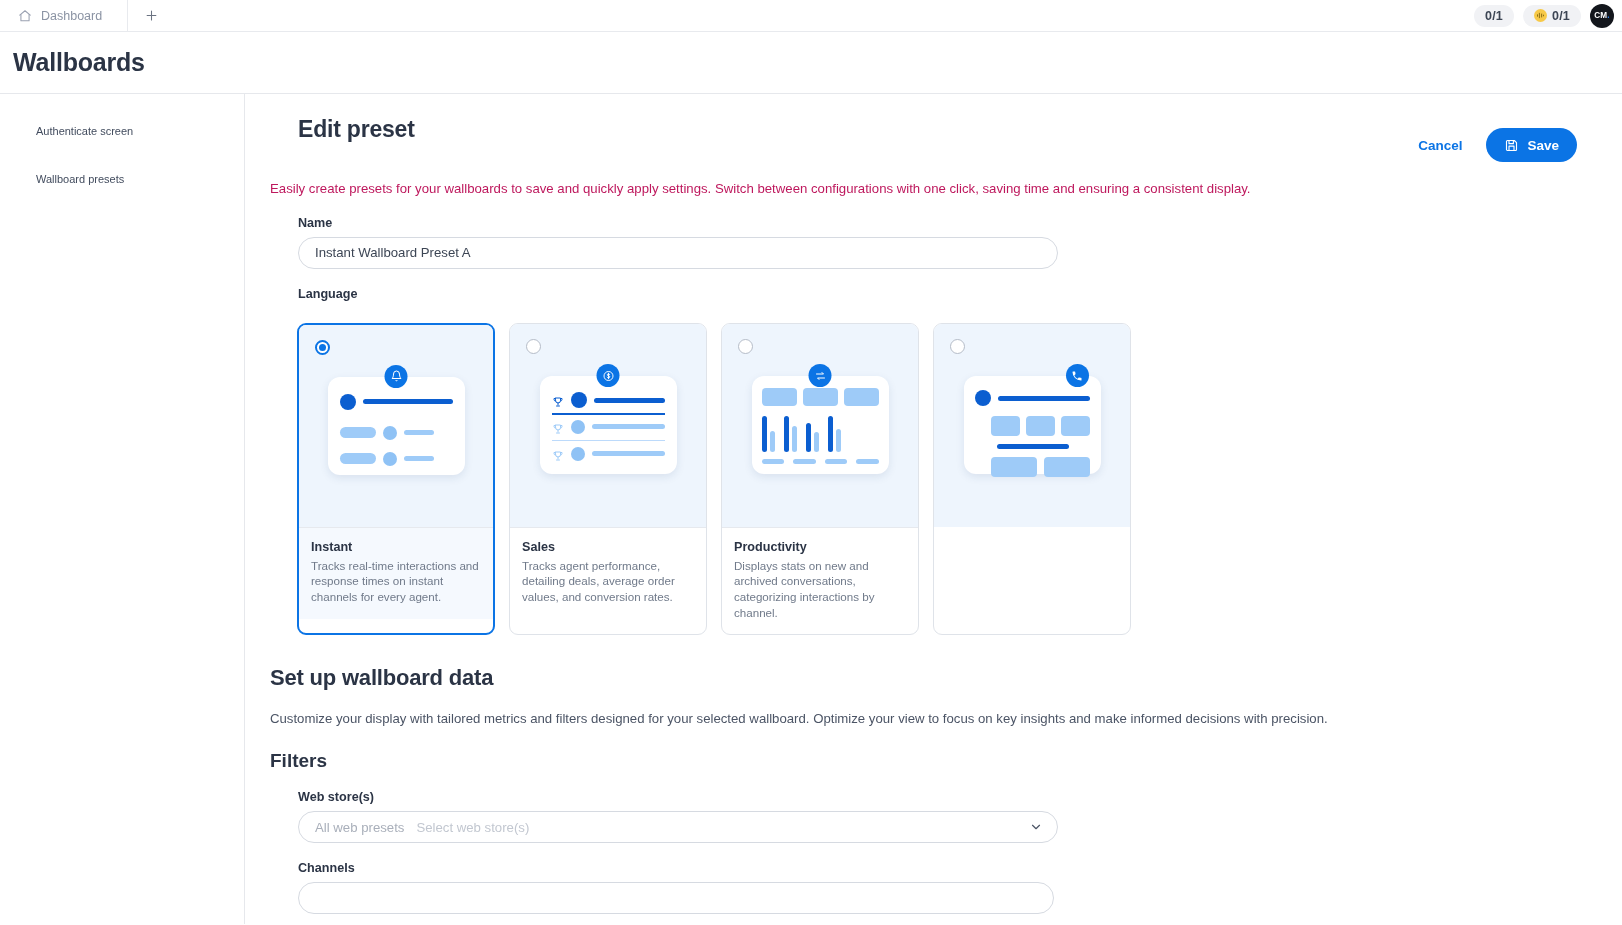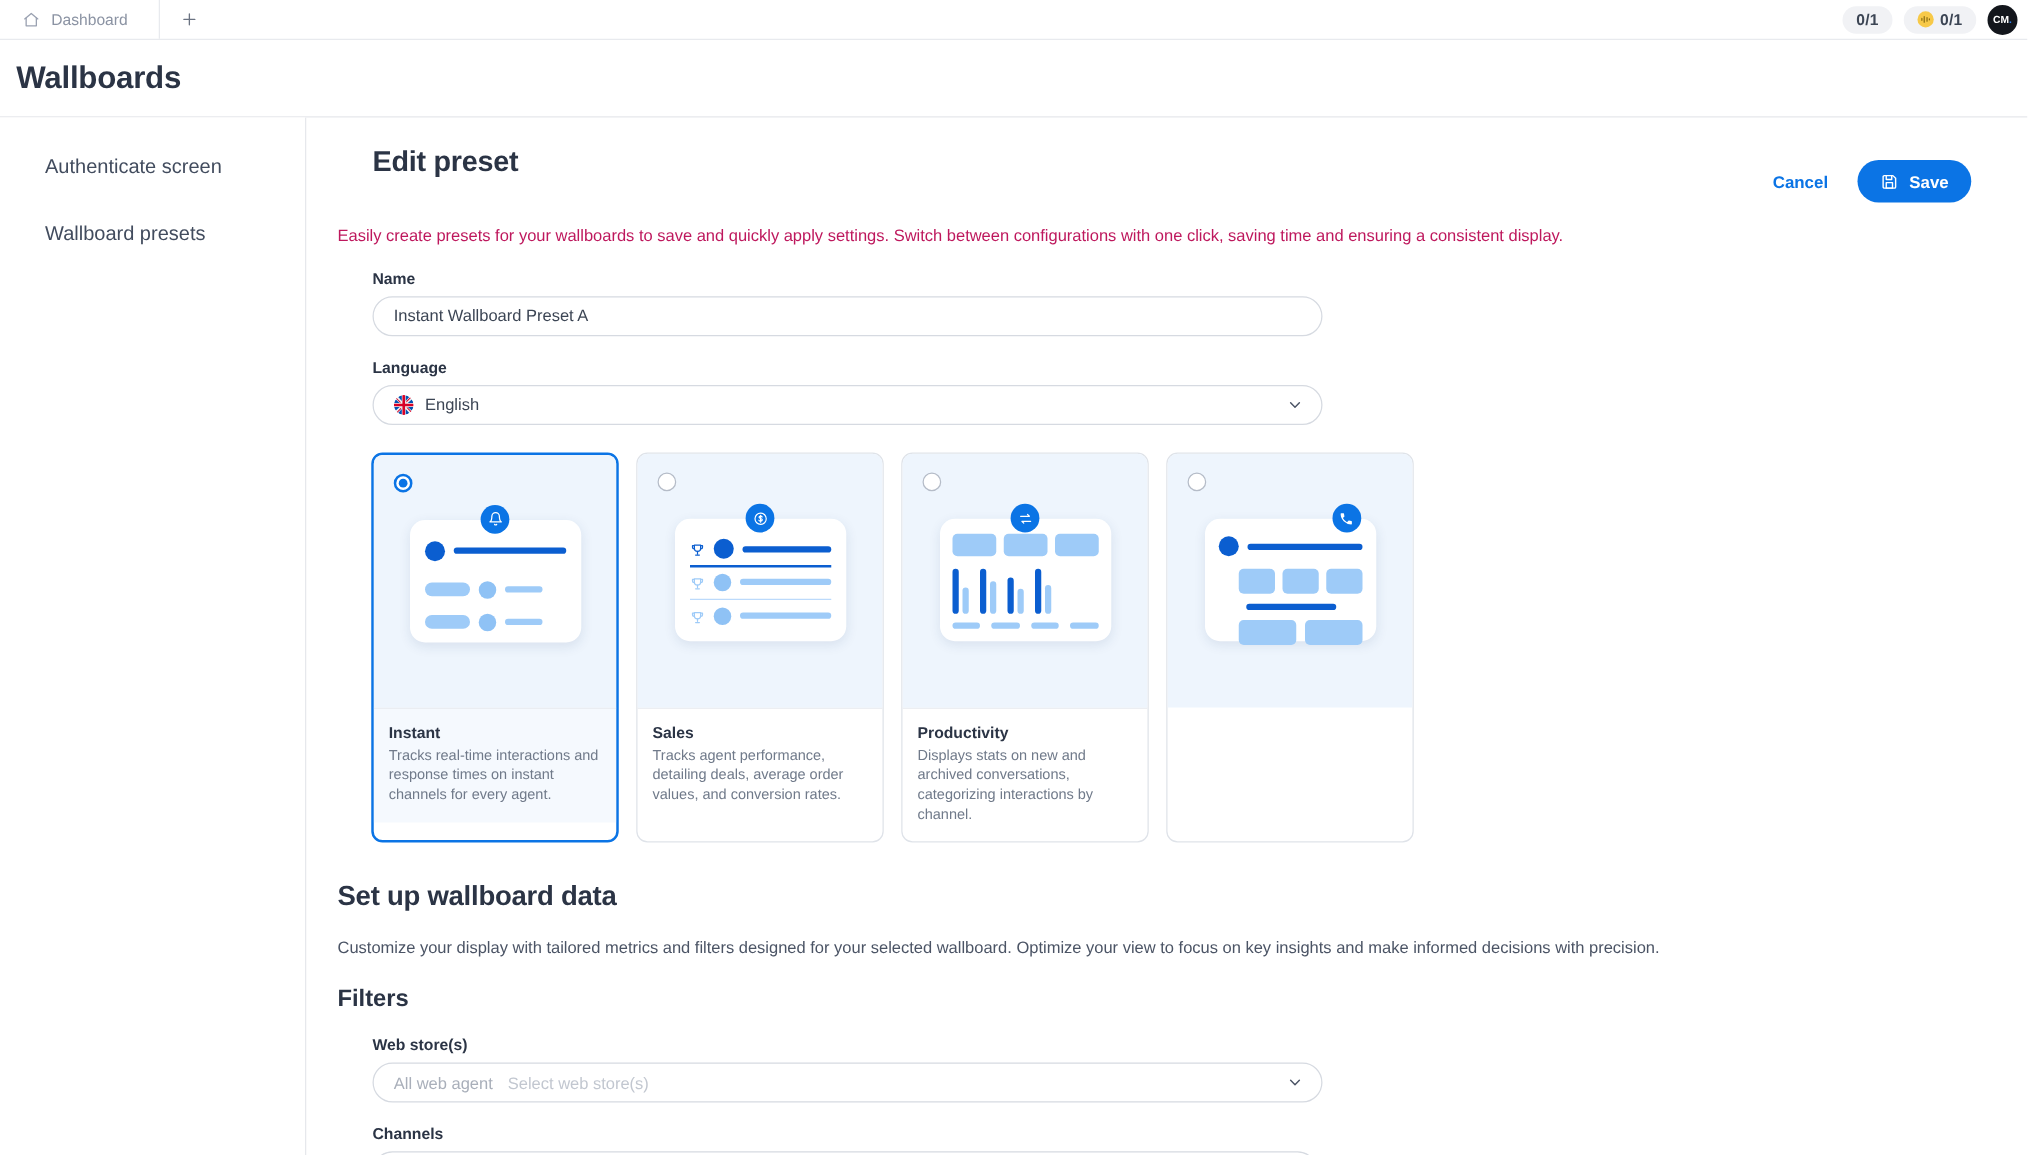--- a/index.html
+++ b/index.html
@@ -87,21 +87,21 @@
   .body-wrap { display: flex; height: calc(925px - 32px - 63px); }
   .sidebar {
     width: 245px;
     flex: 0 0 245px;
     border-right: 1px solid #e6e8ec;
     padding-top: 22px;
     background: #ffffff;
   }
   .side-item {
     padding: 9px 0 9px 36px;
-    font-size: 16px;
+    font-size: 11px;
     color: #424c5e;
     cursor: pointer;
   }
   .side-item + .side-item { margin-top: 18px; }
 
   .content {
     flex: 1;
     padding: 22px 0 0 0;
     overflow: hidden;
     position: relative;
@@ -345,36 +345,20 @@
 
       <div class="field">
         <div class="field-label">Name</div>
         <div class="input-box">
           <span>Instant Wallboard Preset A</span>
         </div>
       </div>
 
       <div class="field">
         <div class="field-label">Language</div>
-        <div class="input-box select">
-          <span class="flag">
-            <svg viewBox="0 0 32 32">
-                <circle cx="16" cy="16" r="16" fill="#f0f0f0"></circle>
-                <path d="M3.3 7.2A15.9 15.9 0 0 0 .55 12.9h8.9zM31.45 12.9a15.9 15.9 0 0 0-2.75-5.7l-6.15 5.7zM.55 19.1a15.9 15.9 0 0 0 2.75 5.7l6.15-5.7zM24.8 3.3A15.9 15.9 0 0 0 19.1.55v8.9zM7.2 28.7a15.9 15.9 0 0 0 5.7 2.75v-8.9zM12.9.55A15.9 15.9 0 0 0 7.2 3.3l5.7 6.15zM19.1 31.45a15.9 15.9 0 0 0 5.7-2.75l-5.7-6.15zM22.55 19.1l6.15 5.7a15.9 15.9 0 0 0 2.75-5.7z" fill="#0052b4"></path>
-                <path d="M31.86 13.9H18.1V.14a16.2 16.2 0 0 0-4.2 0V13.9H.14a16.2 16.2 0 0 0 0 4.2H13.9v13.76a16.2 16.2 0 0 0 4.2 0V18.1h13.76a16.2 16.2 0 0 0 0-4.2z" fill="#d80027"></path>
-                <path d="M20.17 20.17 27.8 27.8q.53-.53 1-1.1l-6.53-6.53zM11.83 20.17 4.2 27.8q.53.53 1.1 1l6.53-6.53zM11.83 11.83 4.2 4.2q-.53.53-1 1.1l6.53 6.53zM20.17 11.83 27.8 4.2q-.53-.53-1.1-1l-6.53 6.53z" fill="#d80027"></path>
-              </svg>
-          </span>
-          <span>English</span>
-          <span class="chev">
-            <svg viewBox="0 0 24 24" fill="none" stroke="currentColor" stroke-width="2" stroke-linecap="round" stroke-linejoin="round">
-                <path d="m6 9 6 6 6-6"></path>
-              </svg>
-          </span>
-        </div>
       </div>
 
       <div class="cards">
 
         <div class="card selected">
           <div class="card-top">
             <div class="radio on"></div>
             <div class="mock">
               <div class="badge">
                 <svg viewBox="0 0 24 24" fill="none" stroke="currentColor" stroke-width="2" stroke-linecap="round" stroke-linejoin="round">
@@ -534,21 +518,21 @@
 
       <div class="sub-head">
         <h3>Set up wallboard data</h3>
         <p class="sub-lead">Customize your display with tailored metrics and filters designed for your selected wallboard. Optimize your view to focus on key insights and make informed decisions with precision.</p>
         <div class="filters-h">Filters</div>
       </div>
 
       <div class="field">
         <div class="field-label">Web store(s)</div>
         <div class="input-box select">
-          <span class="ph">All web agent</span>
+          <span class="ph">All web presets</span>
           <span class="ph2">Select web store(s)</span>
           <span class="chev">
             <svg viewBox="0 0 24 24" fill="none" stroke="currentColor" stroke-width="2" stroke-linecap="round" stroke-linejoin="round">
                 <path d="m6 9 6 6 6-6"></path>
               </svg>
           </span>
         </div>
       </div>
 
       <div class="field">

